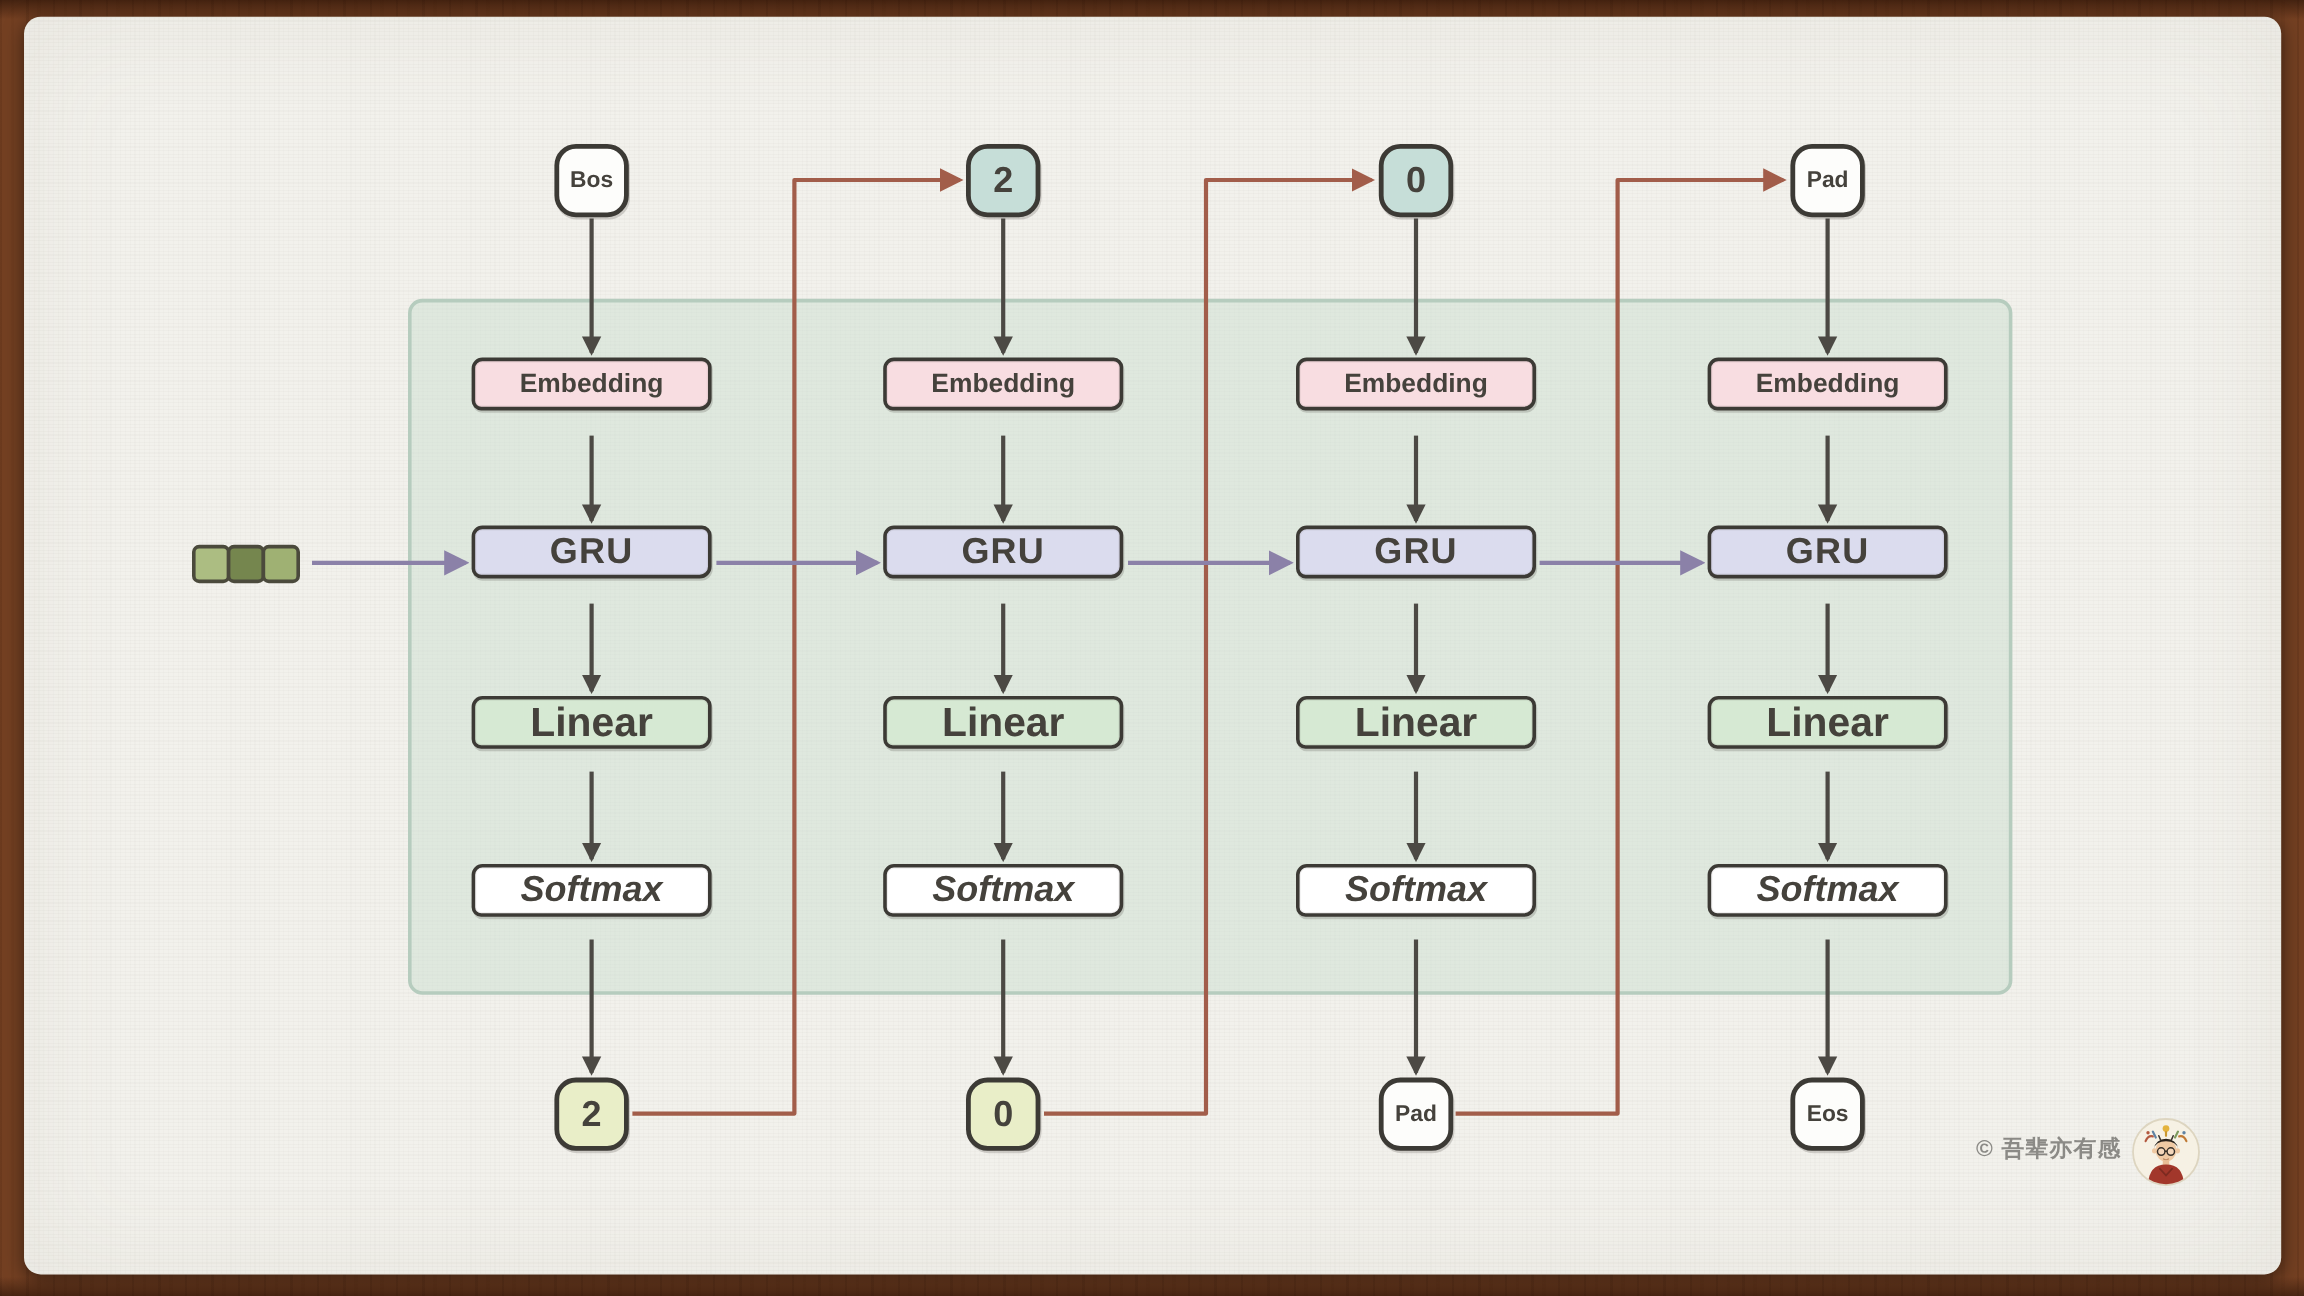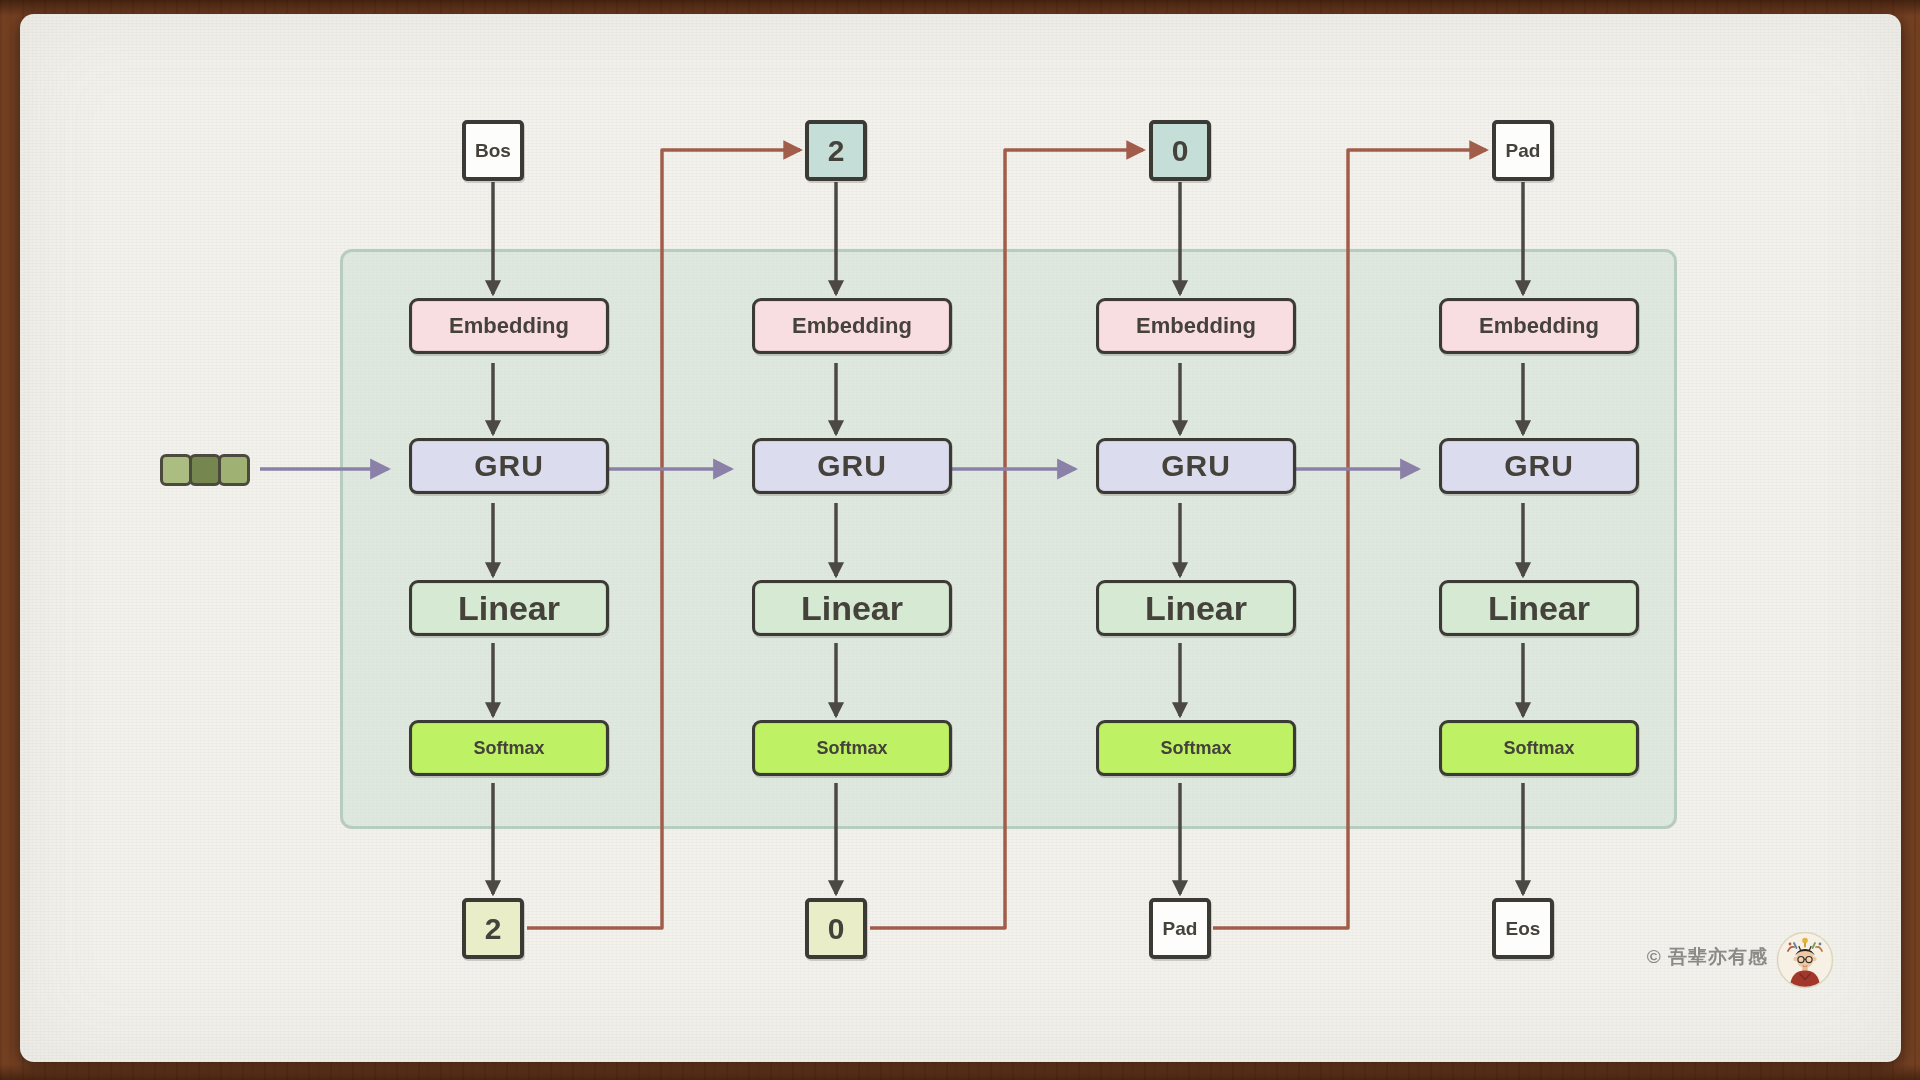--- a/index.html
+++ b/index.html
@@ -28,33 +28,33 @@
   }
   .panel {
     position:absolute; left:340px; top:249px; width:1337px; height:580px;
     background:rgba(200,221,206,.45);
     border:3px solid #b6ccbe; border-radius:12px; z-index:1;
   }
   .wires { position:absolute; left:0; top:0; z-index:2; }
   .column { position:absolute; top:0; width:200px; height:1080px; z-index:3; }
   .c0 { left:393px; } .c1 { left:736px; } .c2 { left:1080px; } .c3 { left:1423px; }
   .block {
-    position:absolute; left:16px; width:200px; height:56px;
+    position:absolute; left:0; width:200px; height:44px;
     border:3.5px solid #3c3a35; border-radius:9px 8px 10px 8px;
     display:flex; align-items:center; justify-content:center;
     font-weight:bold; color:#45423c;
     box-shadow:1px 2px 0 rgba(60,56,50,.2), inset 0 0 0 1px rgba(60,56,50,.08);
   }
   .embedding { top:298px; background:#f8dde1; font-size:22px; }
   .gru       { top:438px; background:#dbdcee; font-size:30px; letter-spacing:1px; }
   .linear    { top:580px; background:#d6e9d3; font-size:34px; }
-  .softmax   { top:720px; background:#bef264; font-size:18px; }
+  .softmax   { top:720px; background:#ffffff; font-size:30px;font-style:italic; }
   .token {
     position:absolute; left:69px; width:62px; height:61px;
-    border:4px solid #3c3a35; border-radius:5px;
+    border:4px solid #3c3a35; border-radius:18px;
     display:flex; align-items:center; justify-content:center;
     font-weight:bold; color:#45423c; background:#fdfdfb;
     box-shadow:1px 2px 0 rgba(60,56,50,.2);
   }
   .token.in  { top:120px; }
   .token.out { top:898px; }
   .token.word { font-size:19px; }
   .token.num  { font-size:30px; }
   .fill-teal { background:#c6ded8; }
   .fill-lime { background:#e9eec8; }

